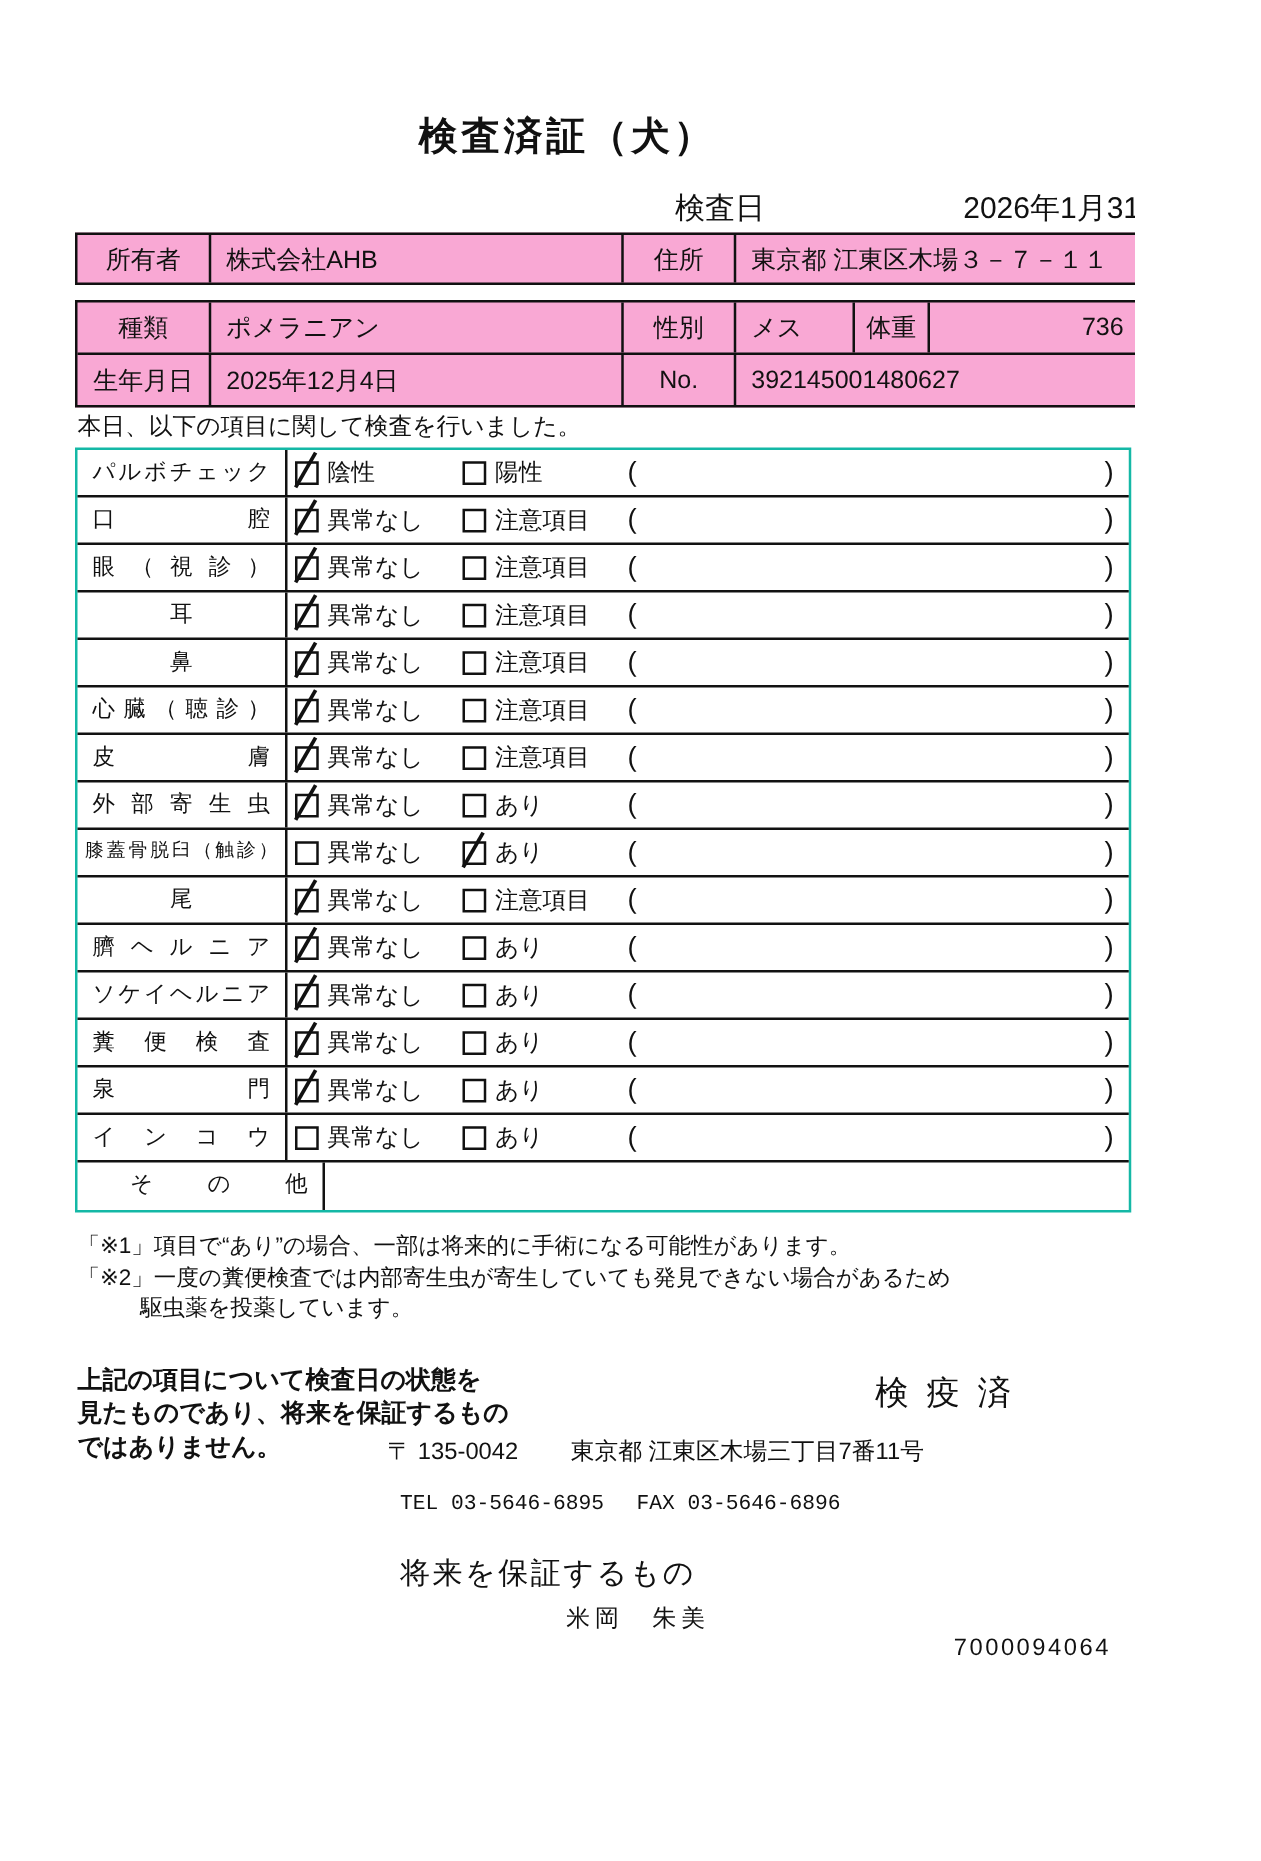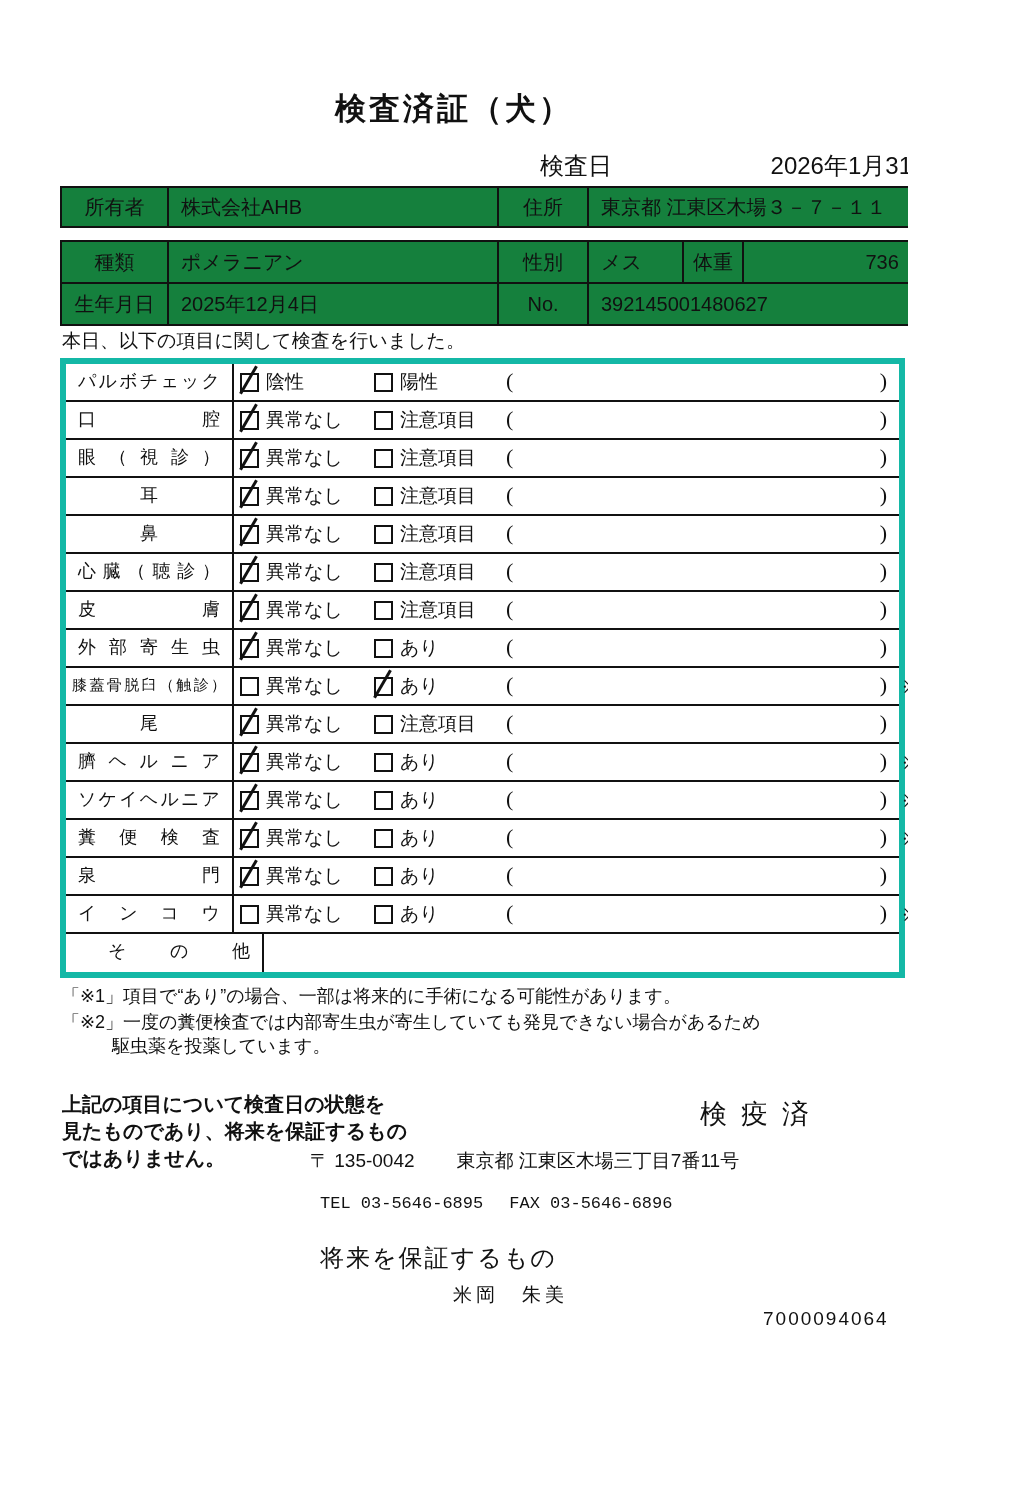--- a/index.html
+++ b/index.html
@@ -9,37 +9,37 @@
     overflow:hidden;
   }
   .title {
     position:absolute; top:88px; left:0; width:100%;
     text-align:center; font-size:31px; font-weight:600; letter-spacing:3px;
   }
   .date-row {
     position:absolute; top:150px; left:540px; width:396px;
     display:flex; justify-content:space-between; font-size:24px;
   }
-  .tbl { position:absolute; border:2px solid #111; box-sizing:border-box; background:#15803d; }
+  .tbl { position:absolute; border:2px solid #111; box-sizing:border-box; background:#f9a8d4; }
   .cell {
     border-left:2px solid #111; box-sizing:border-box;
     display:flex; align-items:center; font-size:20px; overflow:hidden; white-space:nowrap;
   }
   .cell:first-child { border-left:none; }
   .cell.lbl { justify-content:center; }
   .cell.val { padding:0 12px; }
   .owner-tbl { top:186px; left:60px; width:880px; height:42px; display:grid; grid-template-columns:105px 330px 90px 1fr; }
   .pet-tbl { top:240px; left:60px; width:880px; }
   .prow { display:grid; height:40px; }
   .prow1 { grid-template-columns:105px 330px 90px 95px 60px 1fr; border-bottom:2px solid #111; }
   .prow2 { grid-template-columns:105px 330px 90px 1fr; }
   .weight { justify-content:flex-end; padding-right:28px; gap:16px; }
   .intro { position:absolute; top:328px; left:62px; font-size:19px; }
 
-  .check-table { position:absolute; top:358px; left:60px; width:845px; border:6px solid #14b8a6; box-sizing:border-box; background:#fff;font-family:Liberation Serif, serif; }
+  .check-table { position:absolute; top:358px; left:60px; width:845px; border:2px solid #14b8a6; box-sizing:border-box; background:#fff; }
   .crow { display:flex; height:38px; border-bottom:2px solid #111; position:relative; box-sizing:border-box; }
   .crow:last-child { border-bottom:none;margin-left:30px; }
   .clabel {
     width:168px; flex:0 0 168px; border-right:2px solid #111; box-sizing:border-box;
     padding:0 12px; font-size:18px; line-height:34px; white-space:nowrap; overflow:hidden;
     text-align:justify; text-align-last:justify;
   }
   .clabel.single { text-align:center; text-align-last:center; }
   .clabel.tight { font-size:15px; padding:0 6px; }
   .copts { flex:1 1 auto; position:relative; }

